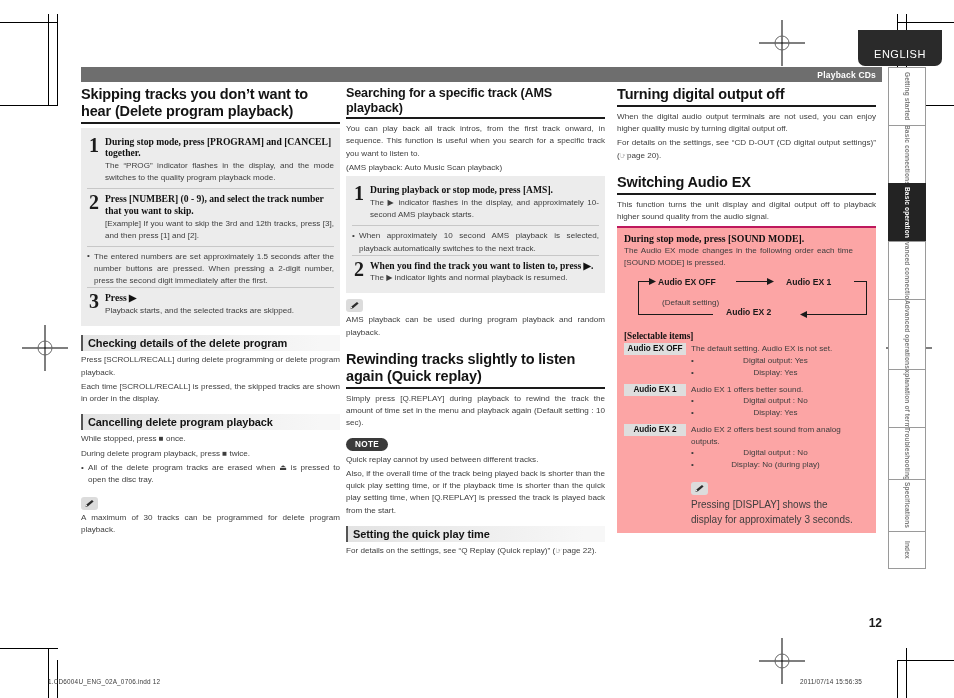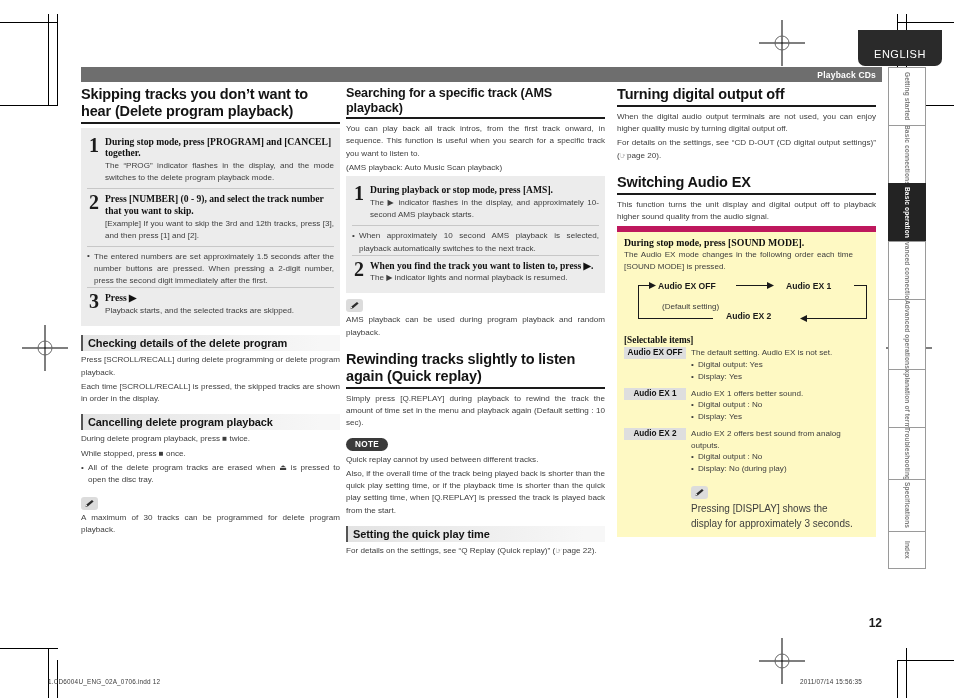--- a/index.html
+++ b/index.html
@@ -101,21 +101,21 @@
     font-family:"Liberation Serif", serif;
     font-size: 9.6px; font-weight: bold; color:#111; line-height:1.22; margin-bottom:1px;
   }
   .step .t2 { font-size: 8.1px; color:#3d3d3d; line-height:1.5; text-align:justify; }
   .steps .note-li {
     font-size:8.1px; color:#3d3d3d; line-height:1.5; text-align:justify;
     position:relative; padding-left:7px; padding-top:4px; border-top:1px solid #c7c7c7; margin-top:0;
   }
   .steps .note-li:before { content:"\2022"; position:absolute; left:0; top:3.4px; }
 
-  .single-step { background:#fef9c3; padding: 5px 23px 6px 7px; margin-top:3px; border-top:6px solid #be185d; }
+  .single-step { background:#fca5a5; padding: 5px 23px 6px 7px; margin-top:3px; border-top:2px solid #be185d; }
 
   
   .pencil-box {
     width: 17px; height: 13px; background:#dcdcdc; border-radius:3px;
     display:inline-flex; align-items:center; justify-content:center;
     margin: 6px 0 2px 0;
   }
   .pencil-box svg { display:block; }
   .note-badge {
     display:inline-flex; align-items:center; justify-content:center;
@@ -132,21 +132,21 @@
   
   .selhdr { font-size:9.3px; font-weight:bold; color:#111; font-family:"Liberation Serif", serif; margin: 4px 0 2px 0; }
   .selrow { display:flex; gap:5px; margin-bottom: 5px; }
   .selkey {
     flex:0 0 62px; background:#dedede; color:#111;
     font-size:8.2px; font-weight:bold; text-align:center;
     padding: 2px 2px; height: 12px; line-height:8px;
   }
   .selval { flex:1; }
   .selval .ln1 { font-size:8.1px; color:#3d3d3d; line-height:1.45; }
-  .selval .sub { font-size:8.1px; color:#3d3d3d; line-height:1.45; padding-left:7px; position:relative; }
+  .selval .sub { font-size:8.1px; color:#3d3d3d; line-height:1.45; padding-left:7px; position:relative;text-align:center; }
   .selval .sub:before { content:"\2022"; position:absolute; left:0; }
   .selnote { padding-left: 67px; }
 
   
   .pagenum { position:absolute; right:72px; top:616px; font-size:12px; font-weight:bold; color:#1a1a1a; }
   .foot-left { position:absolute; left:48px; top:678px; font-size:6.4px; color:#3a3a3a; letter-spacing:.2px; }
   .foot-right { position:absolute; left:800px; top:678px; font-size:6.4px; color:#3a3a3a; letter-spacing:.2px; }
 </style>
 </head>
 <body>
@@ -231,21 +231,21 @@
   <div class="cols">
 
     <div class="col col-1">
       <h1 class="sec">Skipping tracks you don’t want to hear (Delete program playback)</h1>
 
       <div class="steps">
         <div class="step">
           <div class="num">1</div>
           <div class="txt">
             <div class="t1">During stop mode, press [PROGRAM] and [CANCEL] together.</div>
-            <div class="t2">The “PROG” indicator flashes in the display, and the mode switches to the delete program playback mode.</div>
+            <div class="t2">The “PROG” indicator flashes in the display, and the mode switches to the quality program playback mode.</div>
           </div>
         </div>
         <div class="step">
           <div class="num">2</div>
           <div class="txt">
             <div class="t1">Press [NUMBER] (0 - 9), and select the track number that you want to skip.</div>
             <div class="t2">[Example] If you want to skip the 3rd and 12th tracks, press [3], and then press [1] and [2].</div>
           </div>
         </div>
         <div class="note-li">The entered numbers are set approximately 1.5 seconds after the number buttons are pressed. When pressing a 2-digit number, press the second digit immediately after the first.</div>
@@ -256,22 +256,22 @@
             <div class="t2">Playback starts, and the selected tracks are skipped.</div>
           </div>
         </div>
       </div>
 
       <h2 class="sub">Checking details of the delete program</h2>
       <p class="body tight">Press [SCROLL/RECALL] during delete programming or delete program playback.</p>
       <p class="body">Each time [SCROLL/RECALL] is pressed, the skipped tracks are shown in order in the display.</p>
 
       <h2 class="sub">Cancelling delete program playback</h2>
+      <p class="body tight">While stopped, press ■ once.</p>
       <p class="body tight">During delete program playback, press ■ twice.</p>
-      <p class="body tight">While stopped, press ■ once.</p>
       <ul class="bul">
         <li>All of the delete program tracks are erased when ⏏ is pressed to open the disc tray.</li>
       </ul>
 
       <div class="pencil-box">
         <svg width="11" height="9" viewBox="0 0 11 9" aria-hidden="true">
           <path d="M1 8 L2.4 5.6 L8.0 0.9 L9.6 2.6 L4.0 7.2 Z" fill="#2c2c2c"></path>
           <path d="M1 8 L2.4 5.6 L3.3 6.6 Z" fill="#ffffff"></path>
         </svg>
       </div>

